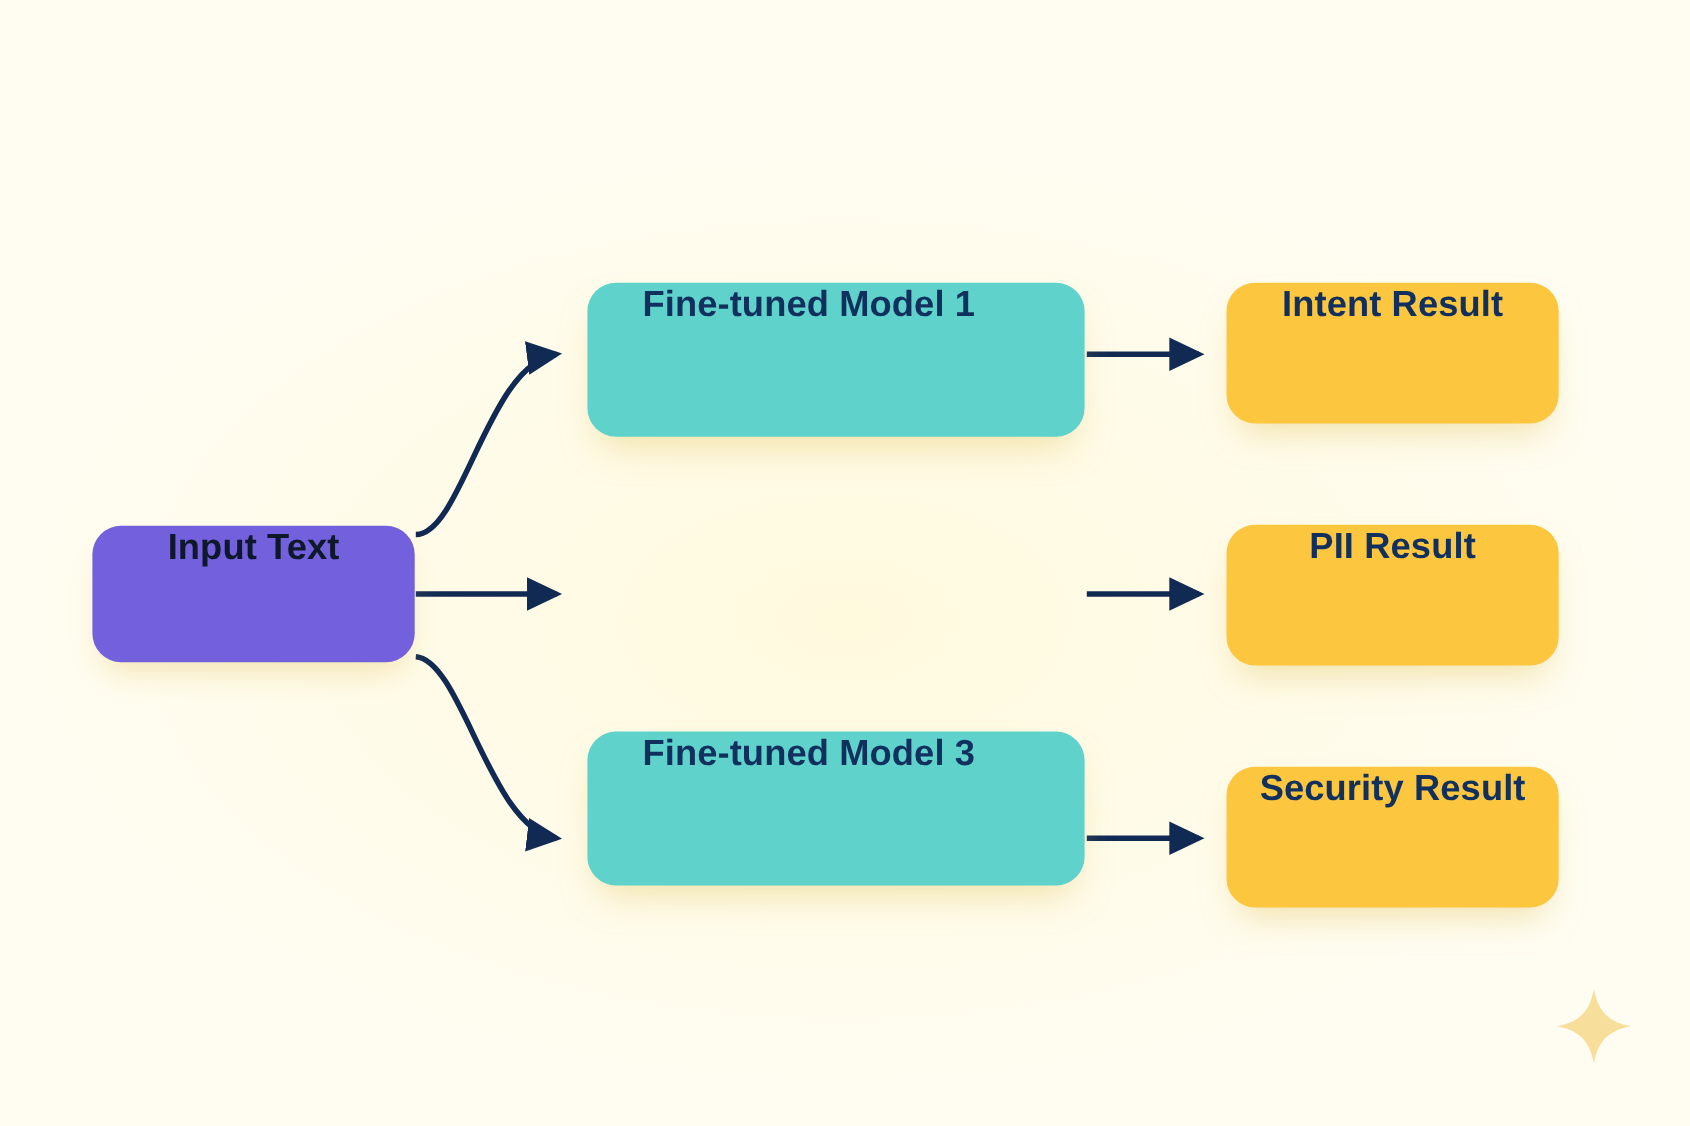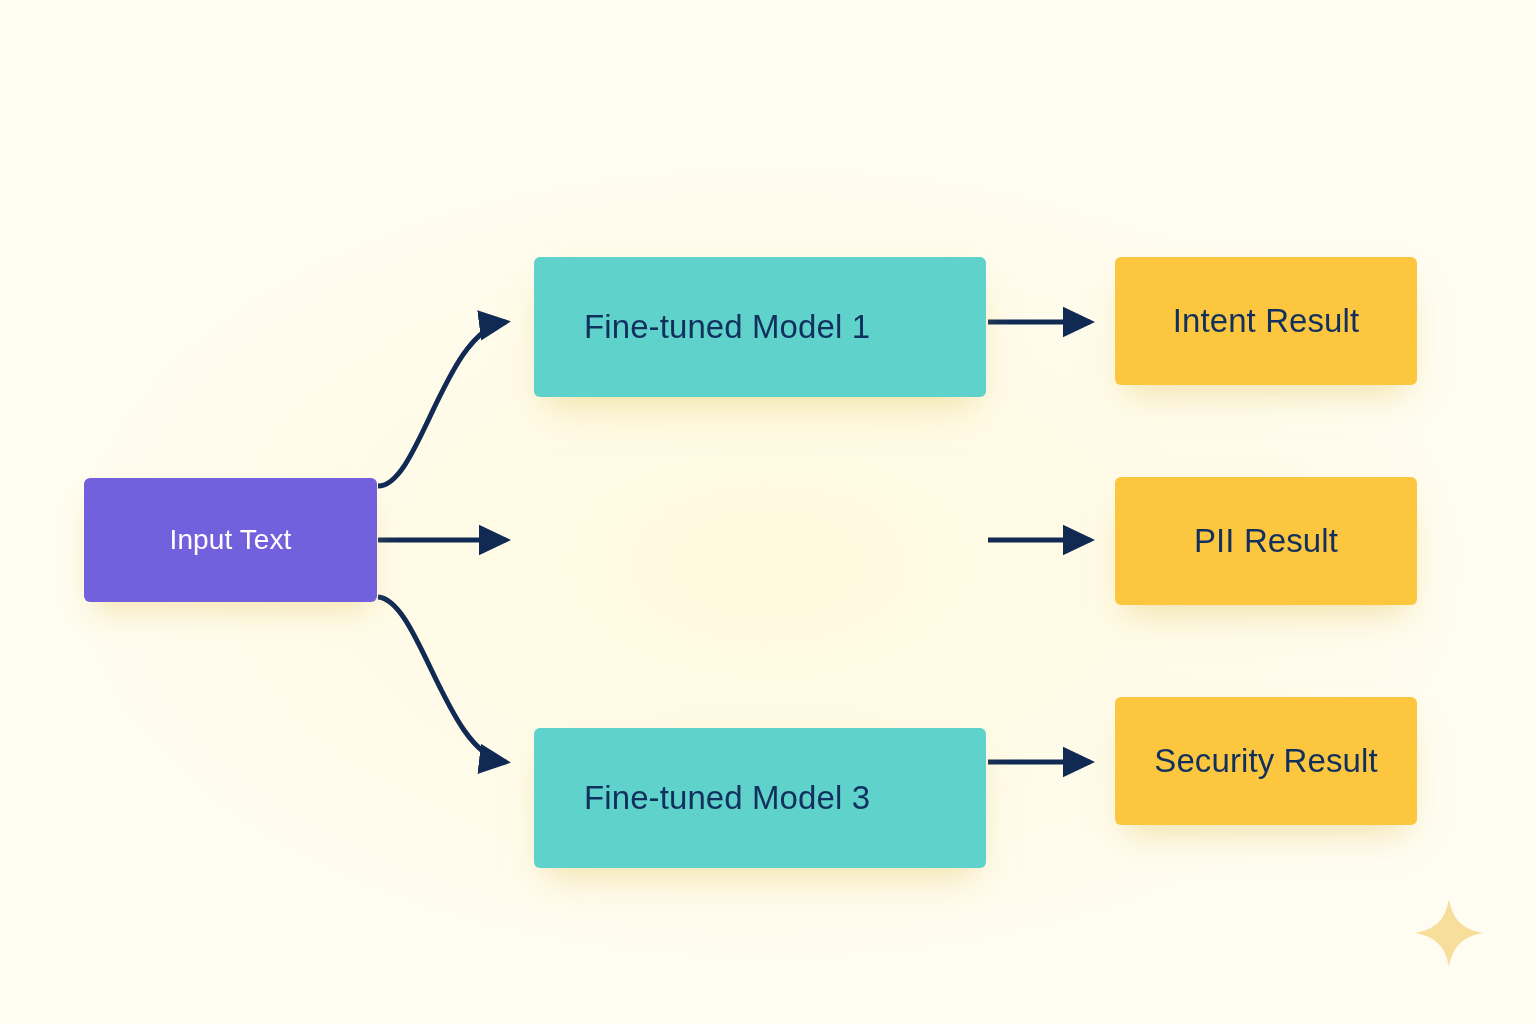--- a/index.html
+++ b/index.html
@@ -34,53 +34,52 @@
     left: 0;
     top: 0;
     width: 1536px;
     height: 1024px;
     overflow: visible;
   }
 
   .node {
     position: absolute;
     display: flex;
-    align-items: center;
     box-sizing: border-box;
-    border-radius: 6px;
-    font-weight: normal;
+    border-radius: 26px;
+    font-weight: bold;
     letter-spacing: 0.1px;
     white-space: nowrap;
   }
 
   .node-input {
     left: 84px;
     top: 478px;
     width: 293px;
     height: 124px;
     background: #7260DC;
-    color: #ffffff;
-    font-size: 28px;
+    color: #0f172a;
+    font-size: 33px;
     justify-content: center;
     box-shadow: 0 16px 30px -10px rgba(226, 196, 90, 0.45);
   }
 
   .node-model {
     left: 534px;
     width: 452px;
     height: 140px;
     background: #5FD3CB;
     color: #11305E;
     font-size: 33px;
     padding-left: 50px;
     box-shadow: 0 18px 34px -12px rgba(226, 196, 90, 0.5);
   }
   .node-model.m1 { top: 257px; }
   .node-model.m2 { top: 477px; }
-  .node-model.m3 { top: 728px; }
+  .node-model.m3 { top: 665px; }
 
   .node-result {
     left: 1115px;
     width: 302px;
     height: 128px;
     background: #FCC63F;
     color: #11305E;
     font-size: 33px;
     justify-content: center;
     box-shadow: 0 18px 32px -12px rgba(226, 196, 90, 0.5);

